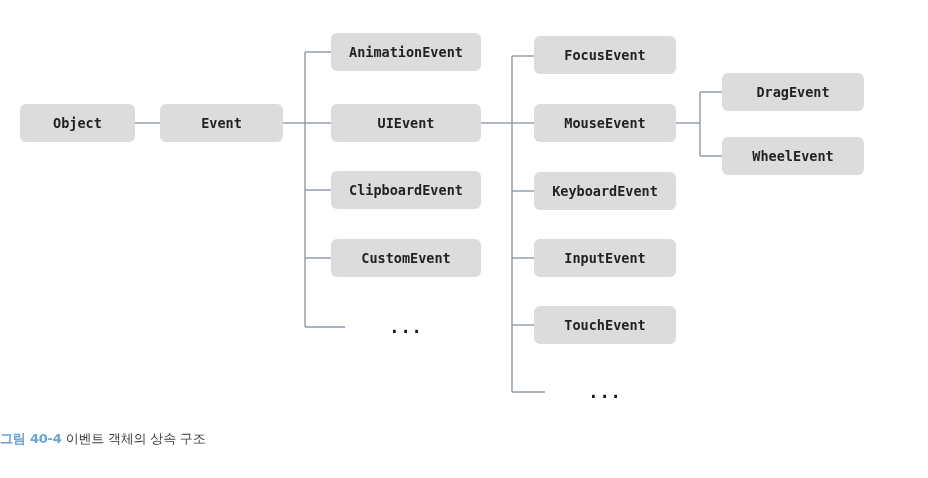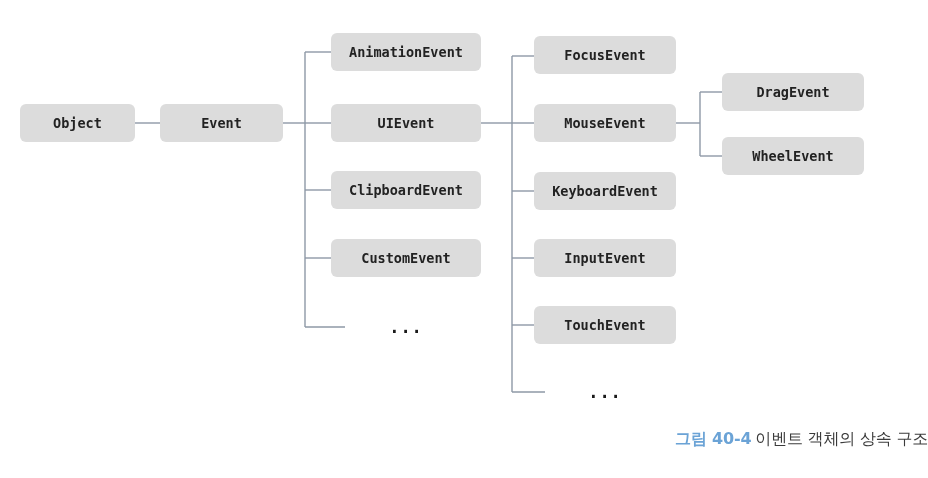--- a/index.html
+++ b/index.html
@@ -55,24 +55,24 @@
     stroke: #8e99a6;
     stroke-width: 1.4;
     fill: none;
     stroke-linecap: butt;
   }
   #caption-row {
     position: absolute;
     left: 0;
     top: 429px;
     width: 928px;
-    text-align: right;
+    text-align: left;
     white-space: nowrap;
     font-family: "DejaVu Sans", "Liberation Sans", sans-serif;
-    font-size: 16px;
+    font-size: 13px;
     line-height: 20px;
   }
   #caption-number {
     color: #6ba3d6;
     font-weight: bold;
     letter-spacing: -0.2px;
   }
   #caption-text {
     color: #3b3b3b;
     font-weight: normal;

